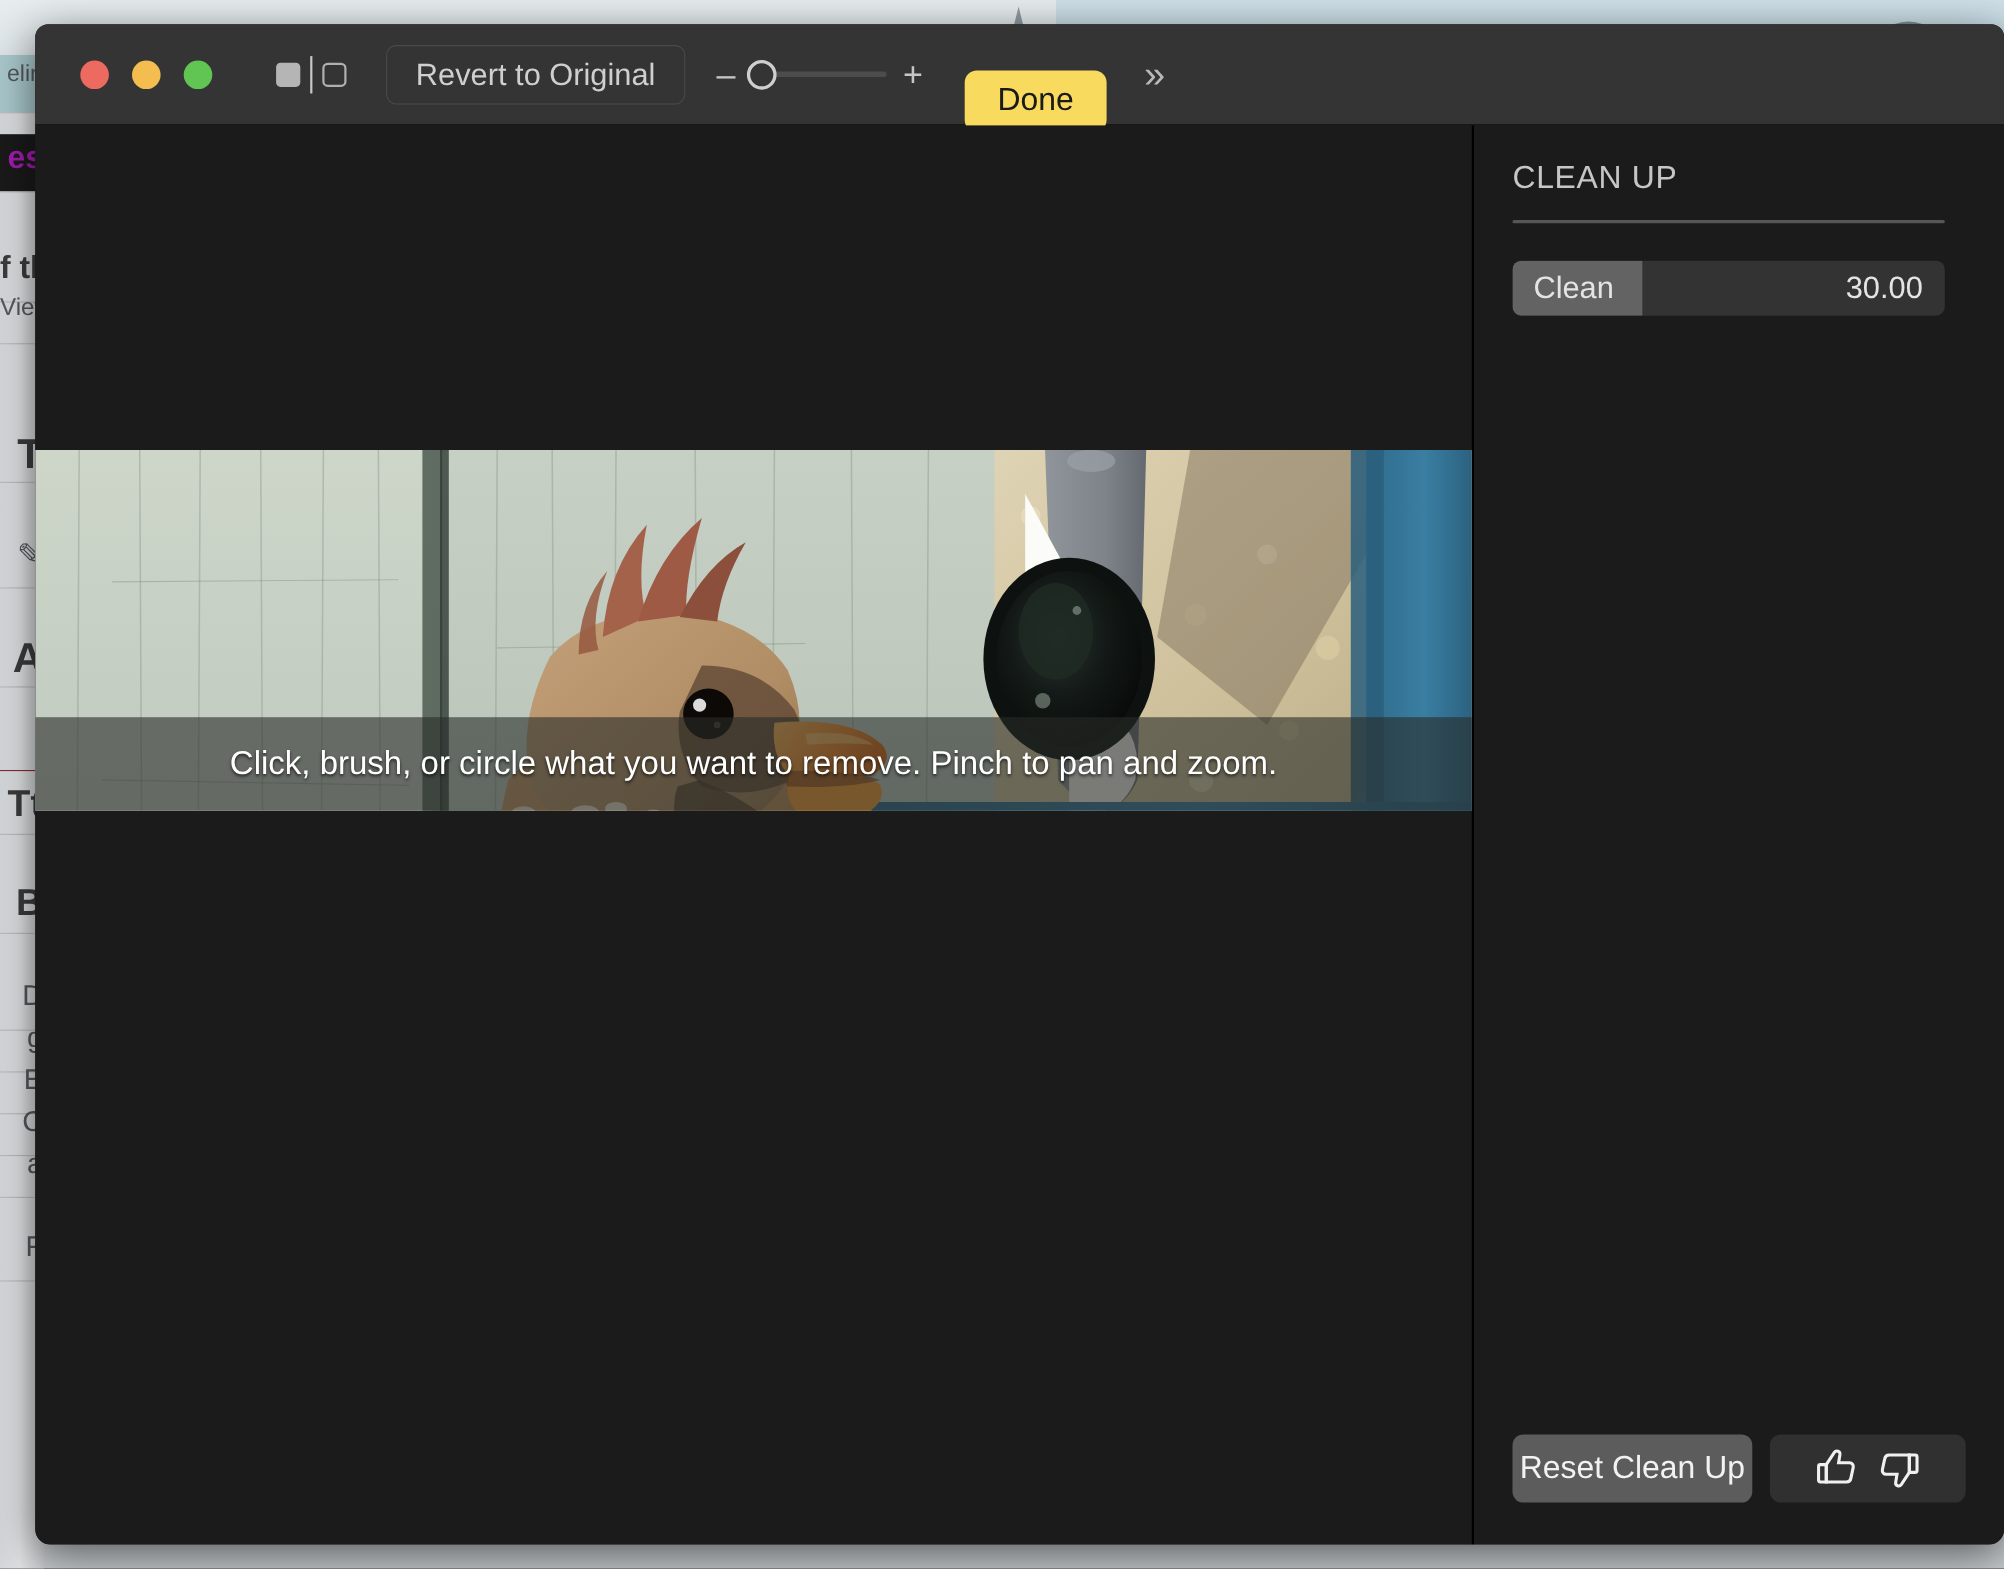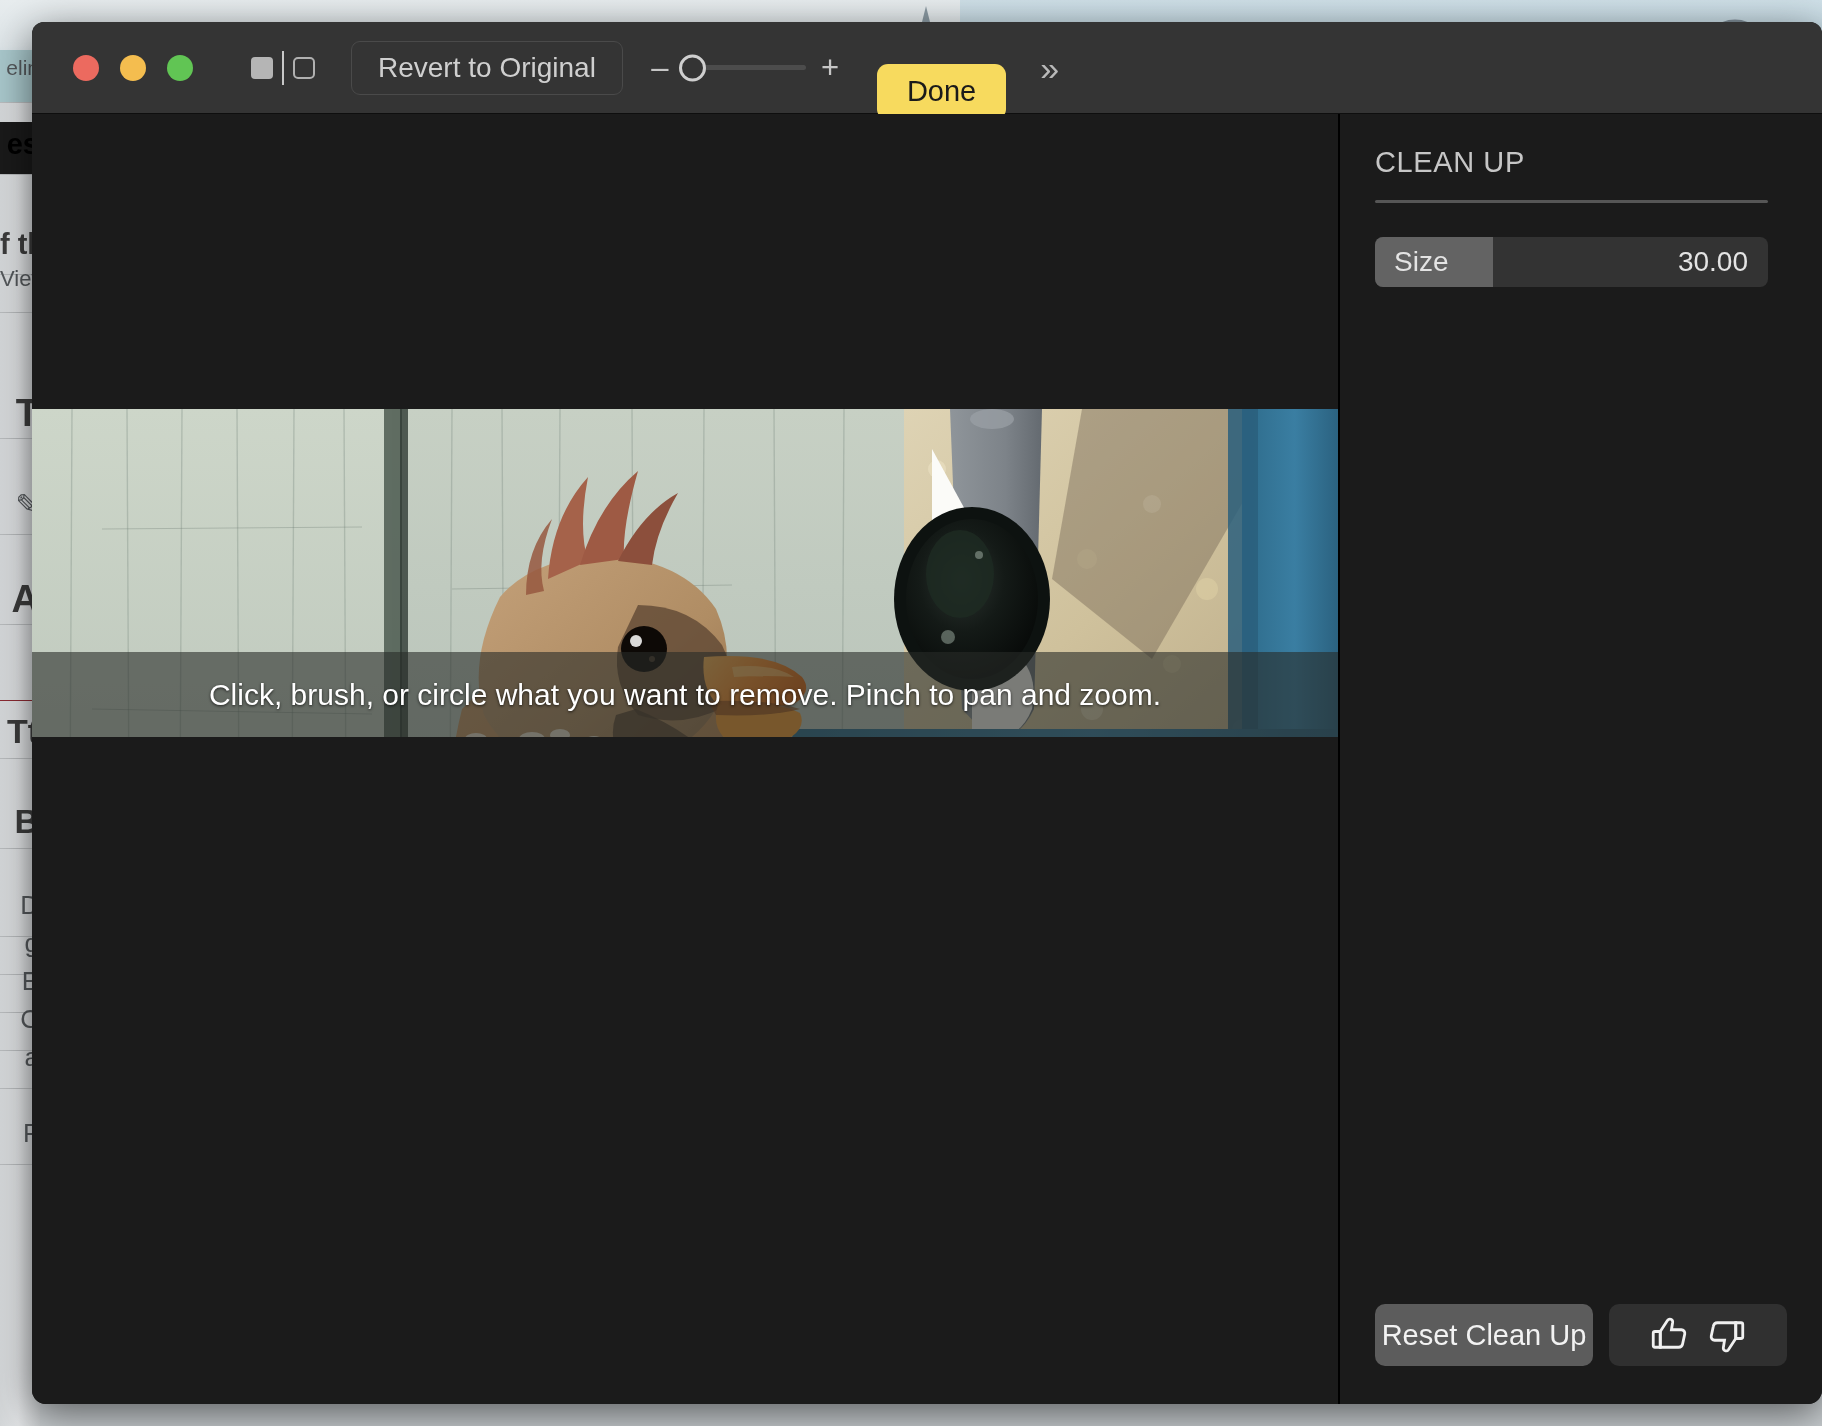--- a/index.html
+++ b/index.html
@@ -174,21 +174,21 @@
     <path d="M920 30 l6 -24 l6 24 z" fill="#8b9aa3"></path>
   </svg>
 
   <div class="bg-doc"></div>
   <div id="bg-doc-content">
       <div class="bg-doc-band" style="top: 50px; height: 52px; background: rgb(169, 200, 204);"></div>
       <div class="bg-rule" style="top: 102px;"></div>
       <div class="bg-doc-txt light" style="top: 56px; font-size: 21px;">elin</div>
       <div class="bg-doc-band" style="top: 122px; height: 52px; background: rgb(26, 26, 26);"></div>
       <div class="bg-rule" style="top: 174px;"></div>
-      <div class="bg-doc-txt" style="top: 128px; font-size: 29px; color: #000000;">es</div>
+      <div class="bg-doc-txt" style="top: 128px; font-size: 29px; color: #a21caf;">es</div>
       <div class="bg-rule" style="top: 274px;"></div>
       <div class="bg-doc-txt" style="top: 228px; font-size: 29px;">f th</div>
       <div class="bg-rule" style="top: 312px;"></div>
       <div class="bg-doc-txt light" style="top: 266px; font-size: 22px;">View</div>
       <div class="bg-rule" style="top: 438px;"></div>
       <div class="bg-doc-txt" style="top: 392px; font-size: 38px;">T</div>
       <div class="bg-rule" style="top: 534px;"></div>
       <div class="bg-doc-txt light" style="top: 488px; font-size: 28px;">✎</div>
       <div class="bg-rule" style="top: 624px;"></div>
       <div class="bg-doc-txt" style="top: 578px; font-size: 38px;">A</div>
@@ -468,21 +468,21 @@
         </div>
       </div>
     </div>
 
     <div id="sidebar">
       <div class="panel-title">CLEAN UP</div>
       <div class="panel-rule"></div>
 
       <div class="size-row">
         <div class="size-fill" id="size-fill" style="width: 30%;"></div>
-        <div class="size-label">Size</div>
+        <div class="size-label">Clean</div>
         <div class="size-value">30.00</div>
       </div>
 
       <div class="footer">
         <div class="reset-btn">Reset Clean Up</div>
         <div class="feedback">
           <svg class="thumb" viewBox="0 0 24 24" fill="none" stroke="#f0f0f0" stroke-width="1.6">
             <path d="M7 10v9H4a1 1 0 0 1-1-1v-7a1 1 0 0 1 1-1h3z"></path>
             <path d="M7 10l4.2-6.4a1.6 1.6 0 0 1 2.9 1.1L13.4 9H19a2 2 0 0 1 2 2.4l-1.2 5.6A2.4 2.4 0 0 1 17.4 19H7z"></path>
           </svg>

